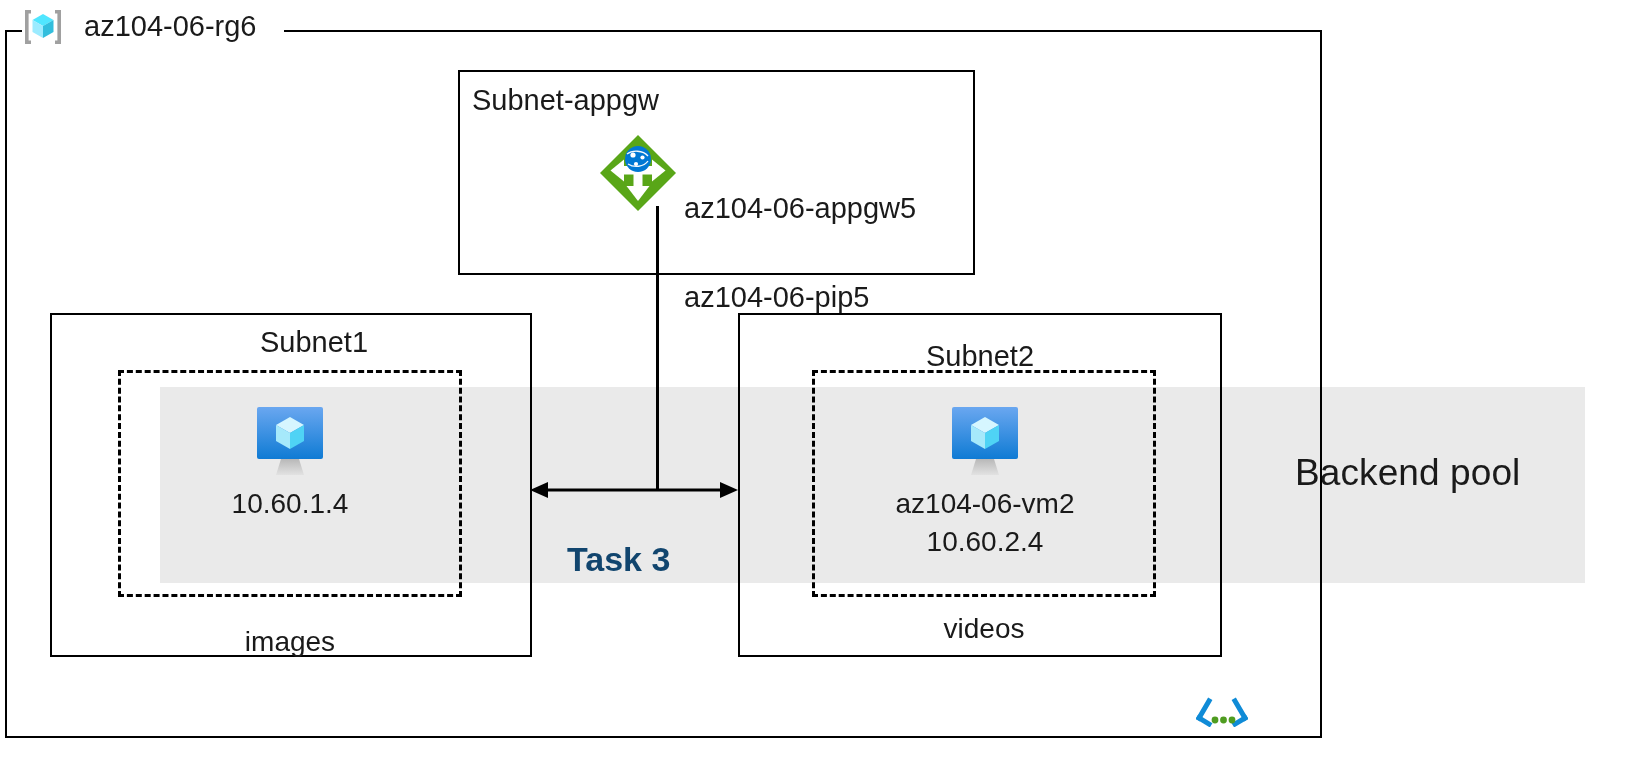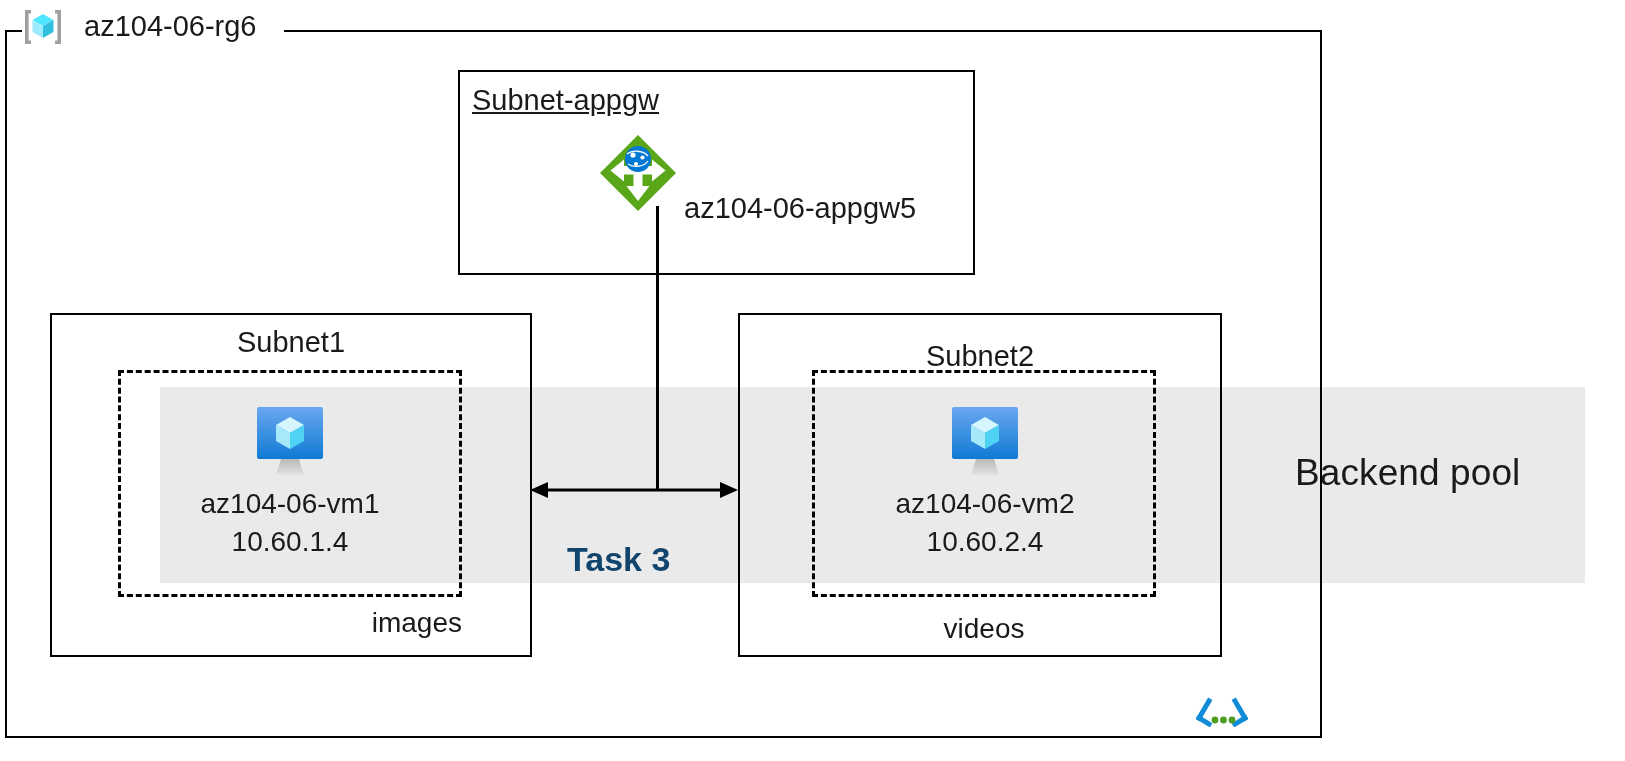--- a/index.html
+++ b/index.html
@@ -104,26 +104,26 @@
     position: absolute;
     font-size: 29px;
     color: #1a1a1a;
     white-space: nowrap;
     text-align: center;
   }
   .subnet-appgw-title {
     left: 472px;
     top: 84px;
     text-align: left;
-    text-decoration: underline;
   }
   .subnet1-title {
     left: 50px;
     top: 326px;
     width: 482px;
+    padding-left: 23px;
   }
   .subnet2-title {
     left: 738px;
     top: 340px;
     width: 484px;
   }
 
   
   .dashed-box {
     position: absolute;
@@ -134,21 +134,21 @@
   .dashed1 { left: 118px; top: 370px; width: 344px; height: 227px; }
   .dashed2 { left: 812px; top: 370px; width: 344px; height: 227px; }
 
   .subnet-footer {
     position: absolute;
     font-size: 28px;
     color: #1a1a1a;
     text-align: center;
     white-space: nowrap;
   }
-  .footer1 { left: 118px; top: 607px; width: 344px; text-align: right; }
+  .footer1 { left: 118px; top: 626px; width: 344px; }
   .footer2 { left: 812px; top: 613px; width: 344px; }
 
   
   .vm-block {
     position: absolute;
     text-align: center;
     width: 230px;
   }
   .vm1 { left: 175px; top: 403px; }
   .vm2 { left: 870px; top: 403px; }
@@ -278,20 +278,21 @@
       </g>
       <g stroke="#ffffff" stroke-width="1.3" fill="none" opacity="0.95">
         <path d="M29 21 C34 17, 45 17, 50 23"></path>
         <path d="M30 31 C36 35, 46 34, 50 28"></path>
       </g>
     </svg>
   </div>
 
   <div class="appgw-labels">
     <div class="appgw-line">az104-06-appgw5</div>
+    <div class="appgw-line">az104-06-pip5</div>
   </div>
 
   <div class="v-connector"></div>
 
   <div class="h-arrow">
     <svg viewBox="0 0 212 40" width="212" height="40" xmlns="http://www.w3.org/2000/svg">
       <line x1="16" y1="20" x2="196" y2="20" stroke="#000000" stroke-width="3"></line>
       <path d="M2 20 L20 12 L20 28 Z" fill="#000000"></path>
       <path d="M210 20 L192 12 L192 28 Z" fill="#000000"></path>
     </svg>
@@ -319,21 +320,20 @@
 
         <path d="M30 56 L48 56 L53 72 L25 72 Z" fill="url(#vmStand1)"></path>
 
         <rect x="6" y="4" width="66" height="52" rx="2" fill="url(#vmScreen1)"></rect>
 
         <path d="M39 14 L53 22 L39 30 L25 22 Z" fill="#d6f6ff"></path>
         <path d="M25 22 L39 30 L39 46 L25 38 Z" fill="#a6e9fb"></path>
         <path d="M53 22 L53 38 L39 46 L39 30 Z" fill="#4fd3f5"></path>
       </svg>
     </div>
-    <div class="vm-line">az104-06-vm1</div>
     <div class="vm-line">10.60.1.4</div>
   </div>
 
   <div class="subnet-footer footer1">images</div>
 
   <div class="subnet-box subnet2"></div>
   <div class="subnet-title subnet2-title">Subnet2</div>
   <div class="dashed-box dashed2"></div>
 
   <div class="vm-block vm2">

